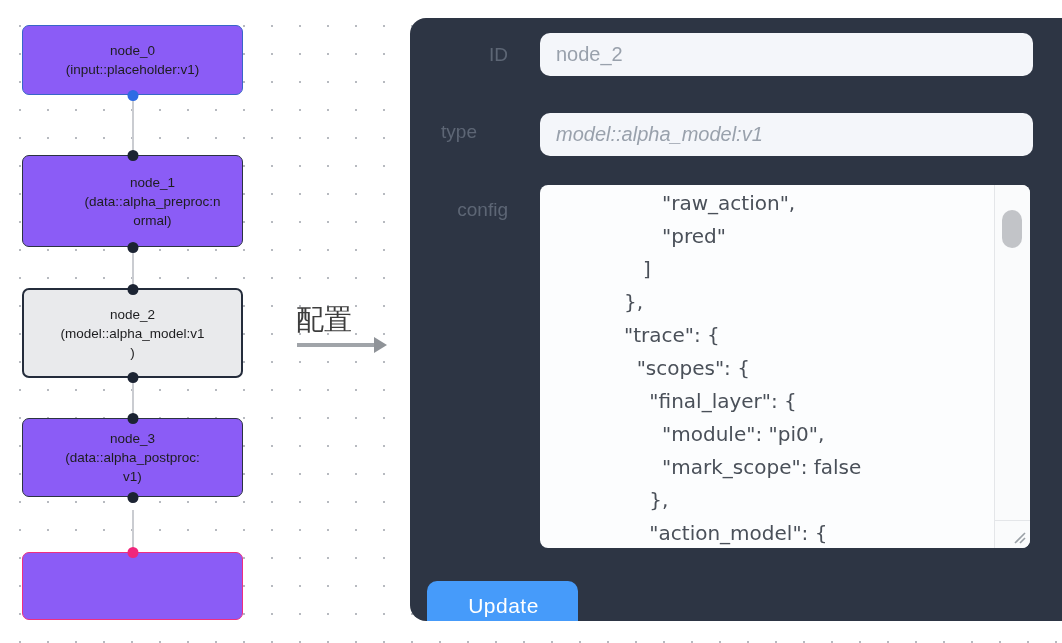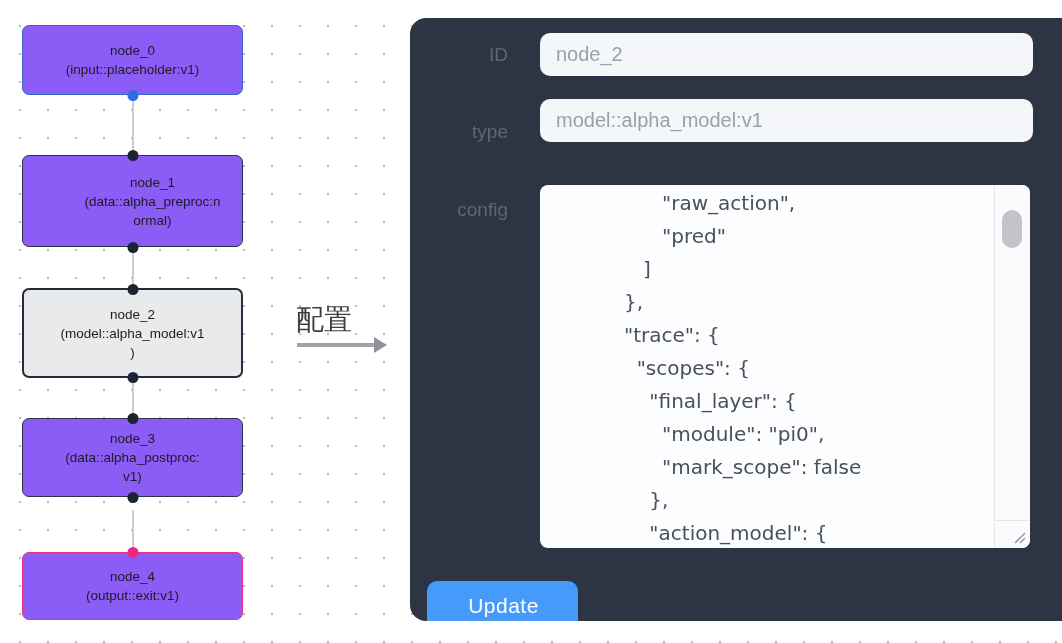--- a/index.html
+++ b/index.html
@@ -57,30 +57,30 @@
   
   .panel{
     position:absolute;left:410px;top:18px;width:667px;height:603px;
     background:#2d3544;border-radius:16px;overflow:hidden;
   }
   .field-label{
     position:absolute;left:0;width:98px;text-align:right;
     color:#5d6675;font-size:19px;
   }
   .fl-id{top:15px;line-height:43px;}
-  .fl-type{top:92px;line-height:43px;}
+  .fl-type{top:92px;line-height:43px;text-align:center;}
   .fl-config{top:181px;line-height:22px;}
   .text-input{
     position:absolute;left:130px;width:493px;height:43px;box-sizing:border-box;
     background:#f4f6fa;border:none;border-radius:10px;outline:none;
     color:#99a1ac;font-size:20px;padding:0 16px;
     font-family:"Liberation Sans",sans-serif;
   }
   .ti-id{top:15px;}
-  .ti-type{top:81px;}
+  .ti-type{top:95px;font-style:italic;}
   .config-box{
     position:absolute;left:130px;top:167px;width:490px;height:363px;
     background:#fcfdfe;border-radius:8px;overflow:hidden;
   }
   .config-box pre{
     margin:0;padding:2px 0 0 14px;
     font-family:"DejaVu Sans",sans-serif;
     font-size:20px;line-height:33px;color:#4a5059;white-space:pre;
   }
   .sb-track{
@@ -136,22 +136,20 @@
 </div>
 <div class="node n3">
   <span class="handle top"></span>
   <div class="node-label">node_3
 (data::alpha_postproc:
 v1)</div>
   <span class="handle bottom"></span>
 </div>
 <div class="node n4">
   <span class="handle top pink"></span>
-  <div class="node-label">node_4
-(output::exit:v1)</div>
 </div>
 
 <div class="transition-label">配置</div>
 <div class="arrow">
   <span class="shaft"></span>
   <span class="head"></span>
 </div>
 
 <div class="panel">
   <div class="field-label fl-id">ID</div>

